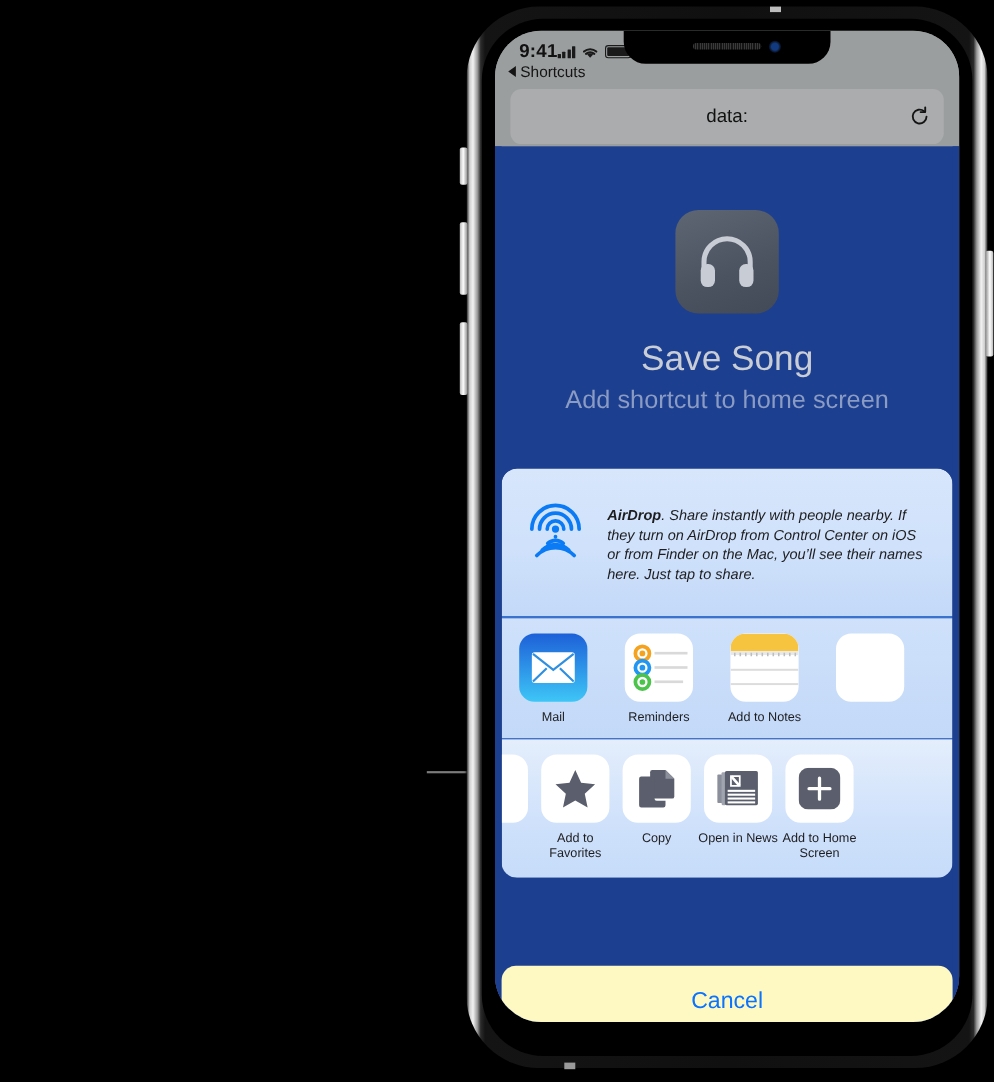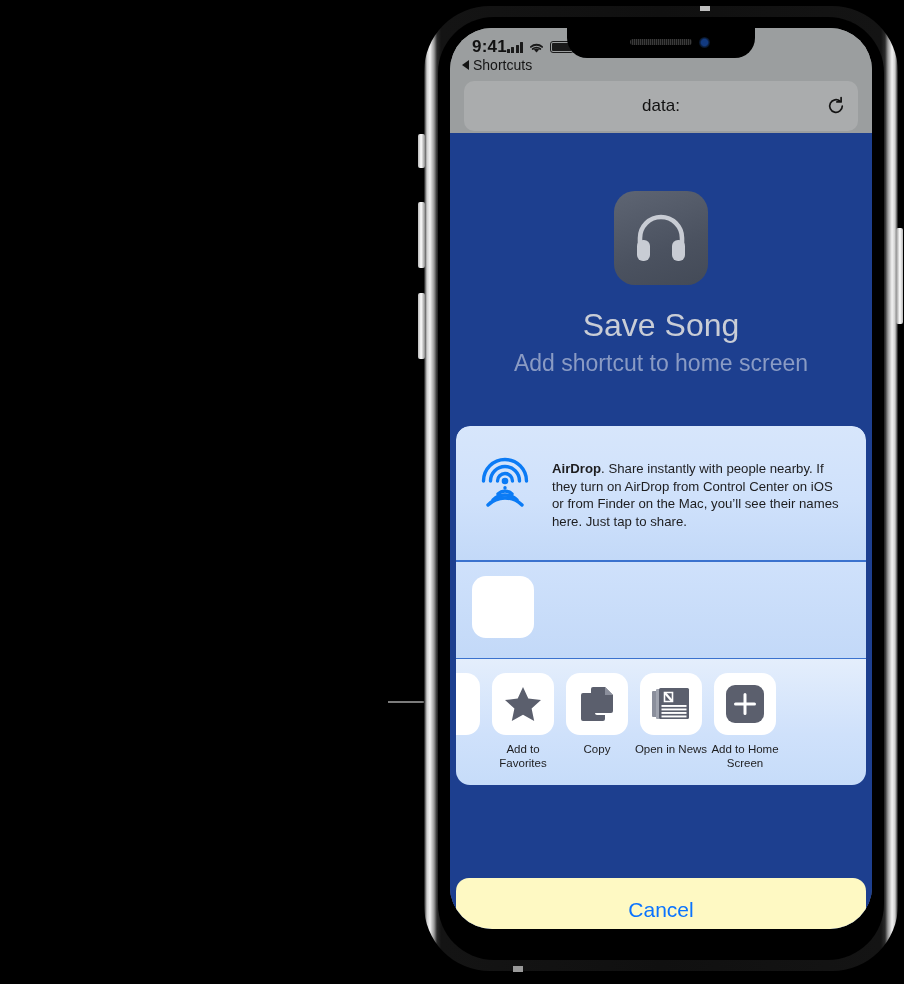--- a/index.html
+++ b/index.html
@@ -166,21 +166,21 @@
   
   .sheet {
     position: absolute; left: 6px; right: 6px; top: 293px;
     border-radius: 14px 14px 0 0;
     overflow: hidden;
   }
   .airdrop {
     background: linear-gradient(180deg,#d7e6fb,#cfe1fb 55%,#c3d9f8);
     border-radius: 14px 14px 0 0;
     padding: 24px 18px 30px 18px;
-    display: flex; gap: 16px; align-items: flex-start;
+    display: flex; gap: 16px; align-items: flex-start; font-style: italic;
   }
   .airdrop-text {
     font-size: 13.2px; line-height: 1.33; color: #1d1d1f; padding-top: 10px;
   }
   .airdrop-text b { font-weight: 700; }
 
   .divider { height: 1.5px; background: #4c8df0; opacity: .65; }
 
   .apps-row, .actions-row {
     background: linear-gradient(180deg,#cfe1fb,#c3d9f8);
@@ -319,22 +319,62 @@
           <div class="airdrop-text">
             <b>AirDrop</b><span>. Share instantly with people nearby. If they turn on AirDrop from Control Center on iOS or from Finder on the Mac, you’ll see their names here. Just tap to share.</span>
           </div>
         </div>
 
         <div class="divider"></div>
 
         <div class="apps-row">
 
 
-
-
+          <div class="app-cell">
+            <div class="tile" style="background:linear-gradient(180deg,#1d60d8,#3ec6f7)">
+              <svg width="42" height="32" viewBox="0 0 42 32">
+                <rect x="1.5" y="2" width="39" height="28" rx="2.5" fill="#fff"></rect>
+                <path d="M2.5 3.5 L21 18 L39.5 3.5" stroke="#2f8fe0" stroke-width="2" fill="none"></path>
+                <path d="M2.5 28.5 L15 16.5 M39.5 28.5 L27 16.5" stroke="#2f8fe0" stroke-width="2" fill="none"></path>
+              </svg>
+            </div>
+            <div class="caption">Mail</div>
+          </div>
+
+          <div class="app-cell">
+            <div class="tile" style="background:#fff">
+              <svg width="58" height="58" viewBox="0 0 58 58">
+                <circle cx="14" cy="16" r="6.4" fill="none" stroke="#f5a21e" stroke-width="3.4"></circle>
+                <circle cx="14" cy="16" r="2.6" fill="#f5a21e"></circle>
+                <circle cx="14" cy="29" r="6.4" fill="none" stroke="#2196f3" stroke-width="3.4"></circle>
+                <circle cx="14" cy="29" r="2.6" fill="#2196f3"></circle>
+                <circle cx="14" cy="42" r="6.4" fill="none" stroke="#4cc44c" stroke-width="3.4"></circle>
+                <circle cx="14" cy="42" r="2.6" fill="#4cc44c"></circle>
+                <rect x="25" y="14.6" width="30" height="2.4" fill="#d9d9d9"></rect>
+                <rect x="25" y="27.6" width="30" height="2.4" fill="#d9d9d9"></rect>
+                <rect x="25" y="40.6" width="26" height="2.4" fill="#d9d9d9"></rect>
+              </svg>
+            </div>
+            <div class="caption">Reminders</div>
+          </div>
+
+          <div class="app-cell">
+            <div class="tile" style="background:#fff">
+              <svg width="62" height="62" viewBox="0 0 62 62">
+                <rect x="0" y="0" width="62" height="16" fill="#f7c440"></rect>
+                <rect x="0" y="16" width="62" height="3.5" fill="#e8e8e8"></rect>
+                <g stroke="#bdbdbd" stroke-width="1.4">
+                  <path d="M4 17.5 v3 M9 17.5 v3 M14 17.5 v3 M19 17.5 v3 M24 17.5 v3 M29 17.5 v3 M34 17.5 v3 M39 17.5 v3 M44 17.5 v3 M49 17.5 v3 M54 17.5 v3 M59 17.5 v3"></path>
+                </g>
+                <rect x="0" y="32" width="62" height="1.8" fill="#dcdcdc"></rect>
+                <rect x="0" y="45" width="62" height="1.8" fill="#dcdcdc"></rect>
+              </svg>
+            </div>
+            <div class="caption">Add to Notes</div>
+          </div>
 
           <div class="app-cell">
             <div class="tile" style="background:#fff"></div>
             <div class="caption"></div>
           </div>
 
         </div>
 
         <div class="divider"></div>
 

